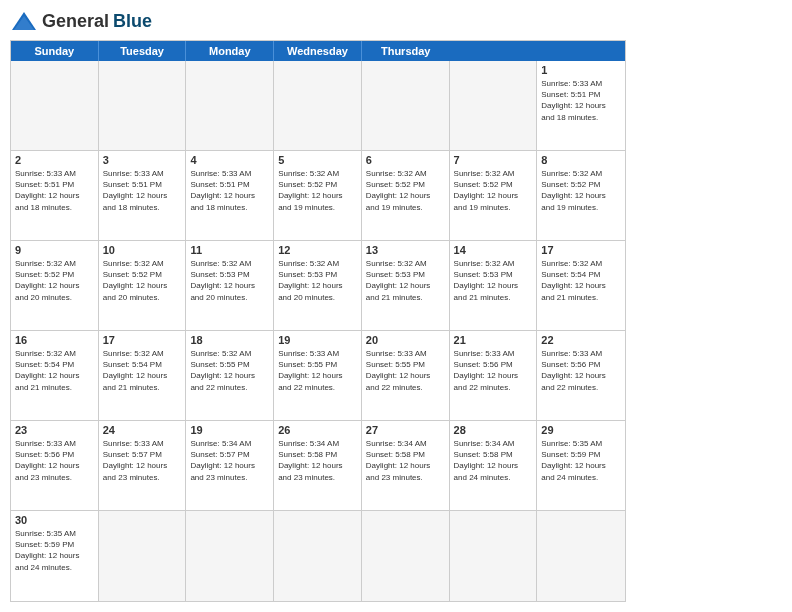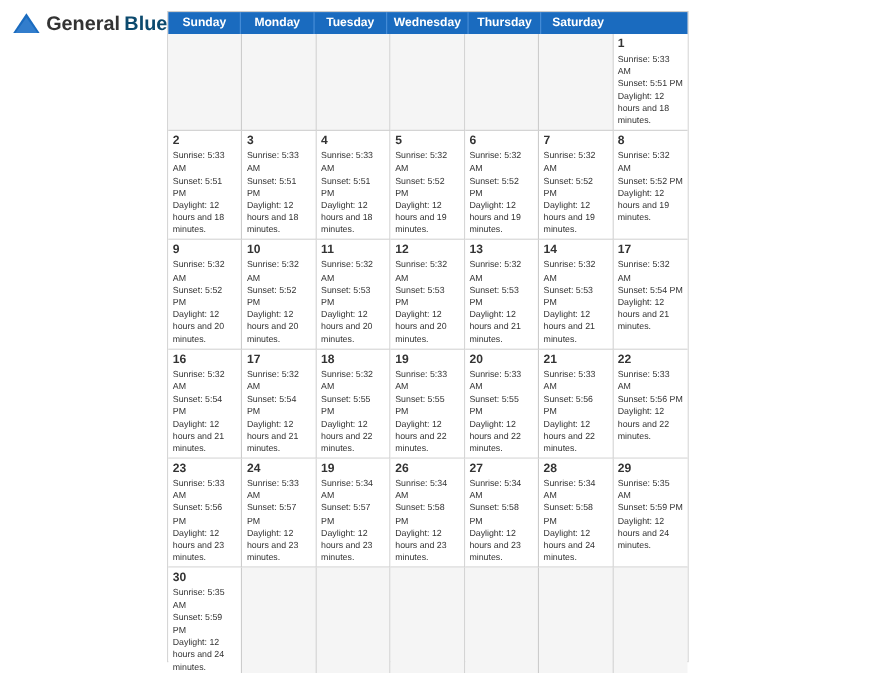--- a/index.html
+++ b/index.html
@@ -8,21 +8,21 @@
       height: 612px;
       font-family: Arial, sans-serif;
       background: #fff;
       overflow: hidden;
     }
     .page {
       width: 636px;
       height: 612px;
       padding: 10px;
       display: flex;
-      flex-direction: row;
+      flex-direction: column;
       border-radius: 32px;
     }
     .header {
       display: flex;
       justify-content: space-between;
       align-items: flex-start;
       margin-bottom: 8px;
     }
     .logo {
       display: flex;
@@ -111,25 +111,24 @@
     </div>
     <div class="title-block">
       <div class="month-title"></div>
       <div class="location"></div>
     </div>
   </div>
 
   <div class="calendar">
     <div class="day-headers">
     <div class="day-header">Sunday</div>
+        <div class="day-header">Tuesday</div>
         <div class="day-header">Monday</div>
-        <div class="day-header">Tuesday</div>
         <div class="day-header">Wednesday</div>
         <div class="day-header">Thursday</div>
-        <div class="day-header">Saturday</div>
       </div>
     <div class="calendar-body">
     <div class="cell empty"></div>
         <div class="cell empty"></div>
         <div class="cell empty"></div>
         <div class="cell empty"></div>
         <div class="cell empty"></div>
         <div class="cell empty"></div>
         <div class="cell">
           <span class="cell-number">1</span>

